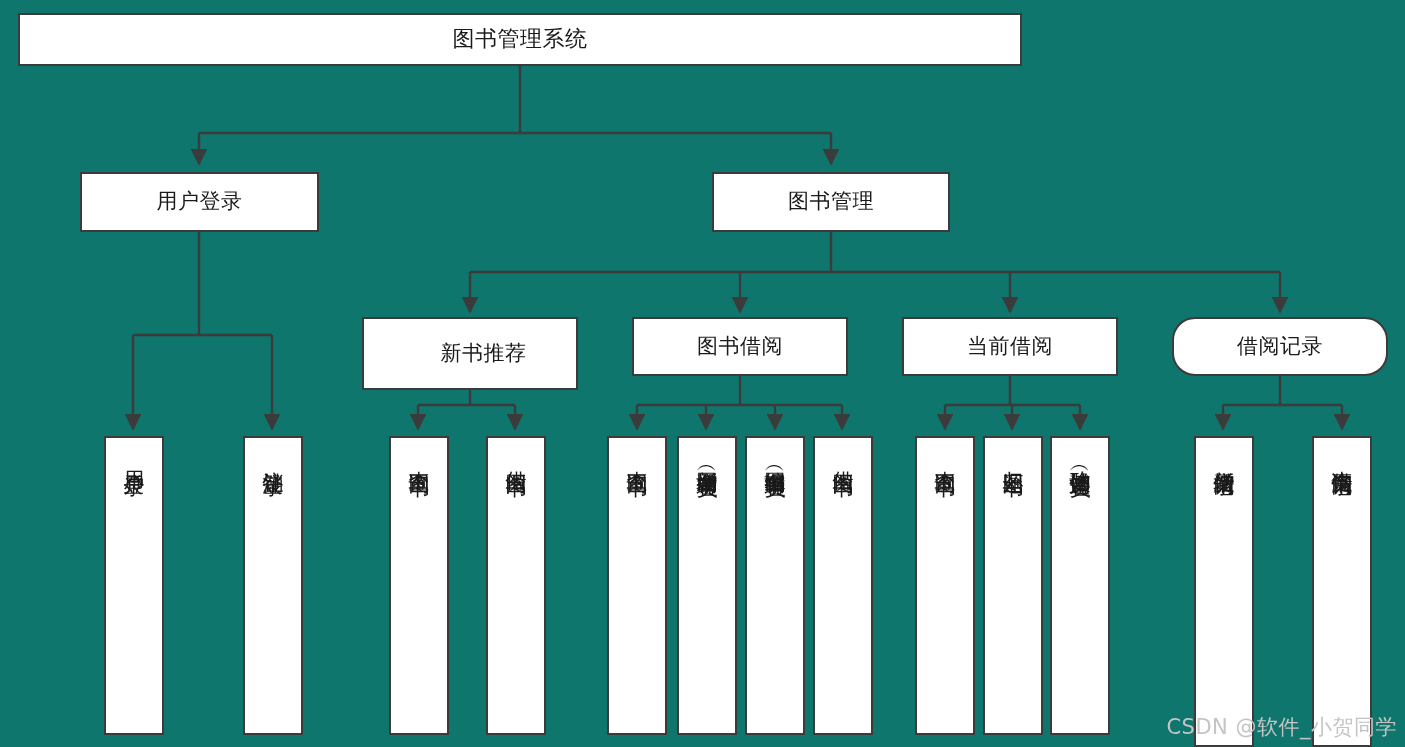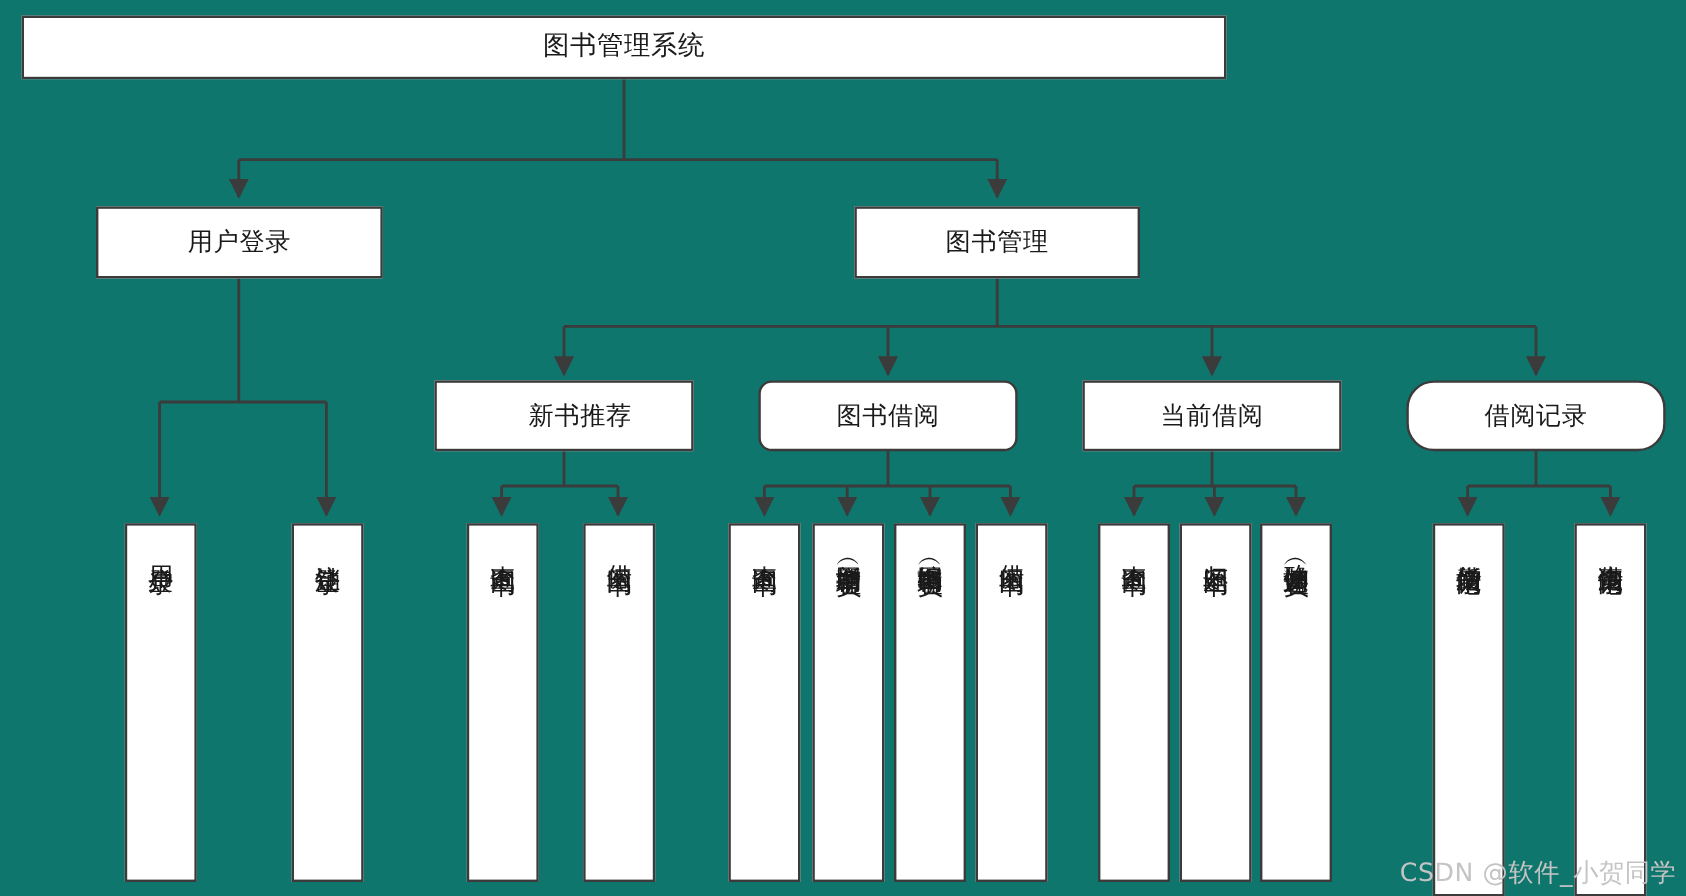--- a/index.html
+++ b/index.html
@@ -134,24 +134,24 @@
     <span class="label">图书管理系统</span>
   </div>
 
   <div class="node horiz" style="left:80px; top:172px; width:239px; height:60px;">
     <span class="label">用户登录</span>
   </div>
   <div class="node horiz" style="left:712px; top:172px; width:238px; height:60px;">
     <span class="label">图书管理</span>
   </div>
 
-  <div class="node horiz" style="left:362px; top:317px; width:216px; height:59px;padding-left:27px;">
+  <div class="node horiz" style="left:362px; top:317px; width:216px; height:73px;padding-left:27px;">
     <span class="label">新书推荐</span>
   </div>
-  <div class="node horiz" style="left:632px; top:317px; width:216px; height:59px;border-radius:11px;">
+  <div class="node horiz" style="left:632px; top:317px; width:216px; height:59px;">
     <span class="label">图书借阅</span>
   </div>
   <div class="node horiz" style="left:902px; top:317px; width:216px; height:59px;">
     <span class="label">当前借阅</span>
   </div>
   <div class="node horiz" style="left:1172px; top:317px; width:216px; height:59px;border-radius:23px;">
     <span class="label">借阅记录</span>
   </div>
 
   <div class="node vert" style="left:104px; top:436px; width:60px; height:299px;">

